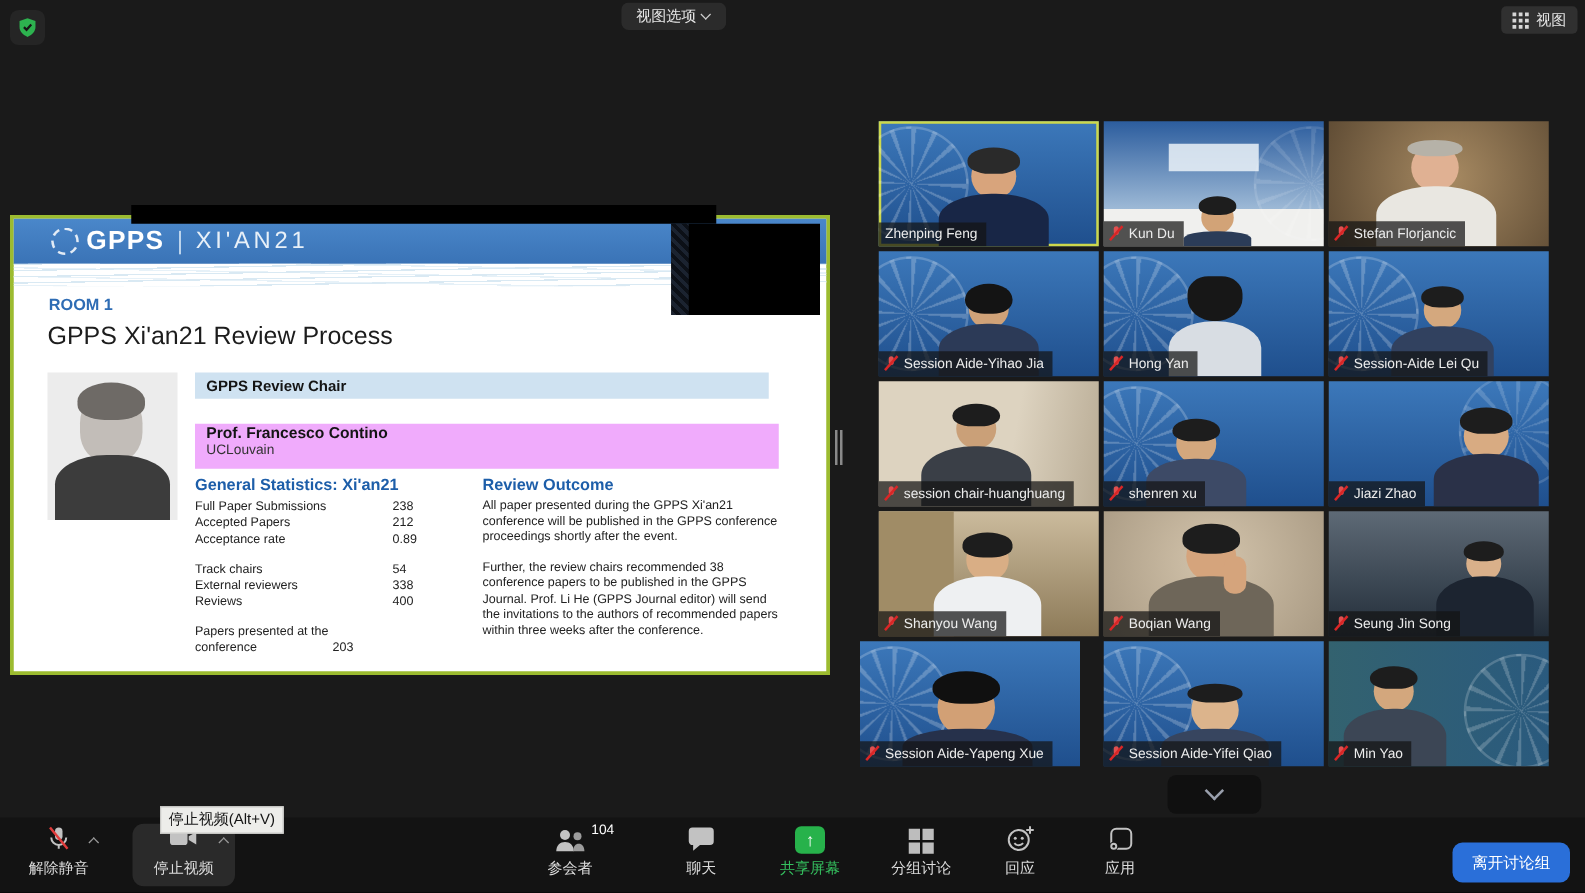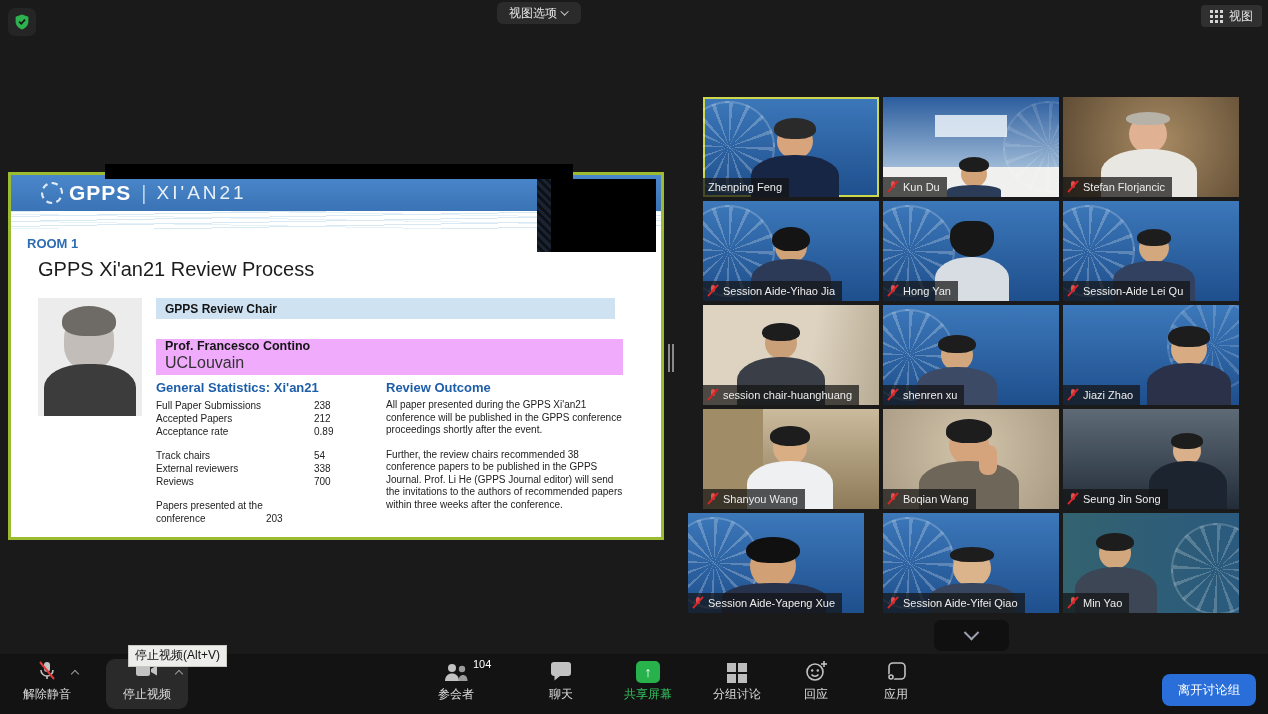--- a/index.html
+++ b/index.html
@@ -23,30 +23,30 @@
 
   
   .slide { position:absolute; left:8px; top:172px; width:656px; height:368px; background:#ffffff; border:3px solid #9cbb30; }
   .slide-band { position:absolute; left:0; top:0; right:0; height:36px; background:linear-gradient(180deg,#4a87ca,#3a73b6); display:flex; align-items:center; padding-left:30px; color:#fff; }
   .logo-circle { width:22px; height:22px; border-radius:50%; border:2px dashed rgba(255,255,255,.85); margin-right:6px; }
   .logo-gpps { font-size:21px; font-weight:bold; letter-spacing:1px; }
   .logo-div { margin:0 10px; color:#bcd4ec; font-size:20px; font-weight:300; }
   .logo-city { font-size:19px; letter-spacing:3px; color:#e8f0f8; }
   .slide-waves { position:absolute; left:0; top:36px; right:0; height:18px;
      background: repeating-linear-gradient(179deg,#d9e9f3 0 1px, transparent 1px 5px), repeating-linear-gradient(181deg,#e6f1f8 0 1px, transparent 1px 7px); }
-  .room-label { position:absolute; left:16px; top:61px; color:#2e6cb4; font-size:13px; font-weight:bold; }
+  .room-label { position:absolute; left:28px; top:61px; color:#2e6cb4; font-size:13px; font-weight:bold; }
   .slide-title { position:absolute; left:27px; top:83px; color:#1c1c1c; font-size:20px; }
   .portrait { position:absolute; left:27px; top:123px; width:104px; height:118px; background:#ececec; overflow:hidden; }
   .portrait .ph { position:absolute; left:26px; top:14px; width:50px; height:58px; background:#c2bdb8; border-radius:46% 46% 42% 42%; }
   .portrait .ph::before { content:""; position:absolute; left:-2px; top:-6px; width:54px; height:30px; background:#6e6a66; border-radius:50% 50% 40% 40%; }
   .portrait .pb { position:absolute; left:6px; top:66px; width:92px; height:52px; background:#3c3c3c; border-radius:45% 45% 0 0; }
   .chair-band { position:absolute; left:145px; top:123px; width:459px; height:21px; background:#cfe2f1; display:flex; align-items:center; padding-left:9px; font-size:12px; font-weight:bold; color:#141414; }
   .prof-band { position:absolute; left:145px; top:152px; width:467px; height:36px; background:#f0abfc; padding:0 0 0 9px;margin-top:12px; }
   .prof-name { font-size:12.5px; font-weight:bold; color:#141414; }
-  .prof-aff { font-size:16px; color:#333; margin-top:1px; }
+  .prof-aff { font-size:11px; color:#333; margin-top:1px; }
   .stats-col { position:absolute; left:145px; top:205px; width:228px; }
   .col-title { color:#1d5ea9; font-size:13px; font-weight:bold; margin-bottom:4px; }
   .stat-row { display:flex; align-items:flex-end; font-size:10px; color:#222; line-height:13px; }
   .stat-row .sl { width:158px; }
   .gap-before { margin-top:11px; }
   .outcome-col { position:absolute; left:375px; top:205px; width:242px; }
   .outcome-col p { font-size:10px; color:#222; line-height:12.5px; margin-bottom:12px; }
 
   
   .black-bar { position:absolute; left:105px; top:164px; width:468px; height:15px; background:#000; }
@@ -202,21 +202,21 @@
       <div class="stat-row gap-before">
           <span class="sl">Track chairs</span>
           <span>54</span>
         </div>
       <div class="stat-row">
           <span class="sl">External reviewers</span>
           <span>338</span>
         </div>
       <div class="stat-row">
           <span class="sl">Reviews</span>
-          <span>700</span>
+          <span>400</span>
         </div>
       <div class="stat-row gap-before">
           <span class="sl" style="width:110px">Papers presented at the conference</span>
           <span>203</span>
         </div>
     </div>
 
     <div class="outcome-col">
       <div class="col-title">Review Outcome</div>
       <p>All paper presented during the GPPS Xi'an21 conference will be published in the GPPS conference proceedings shortly after the event.</p>

